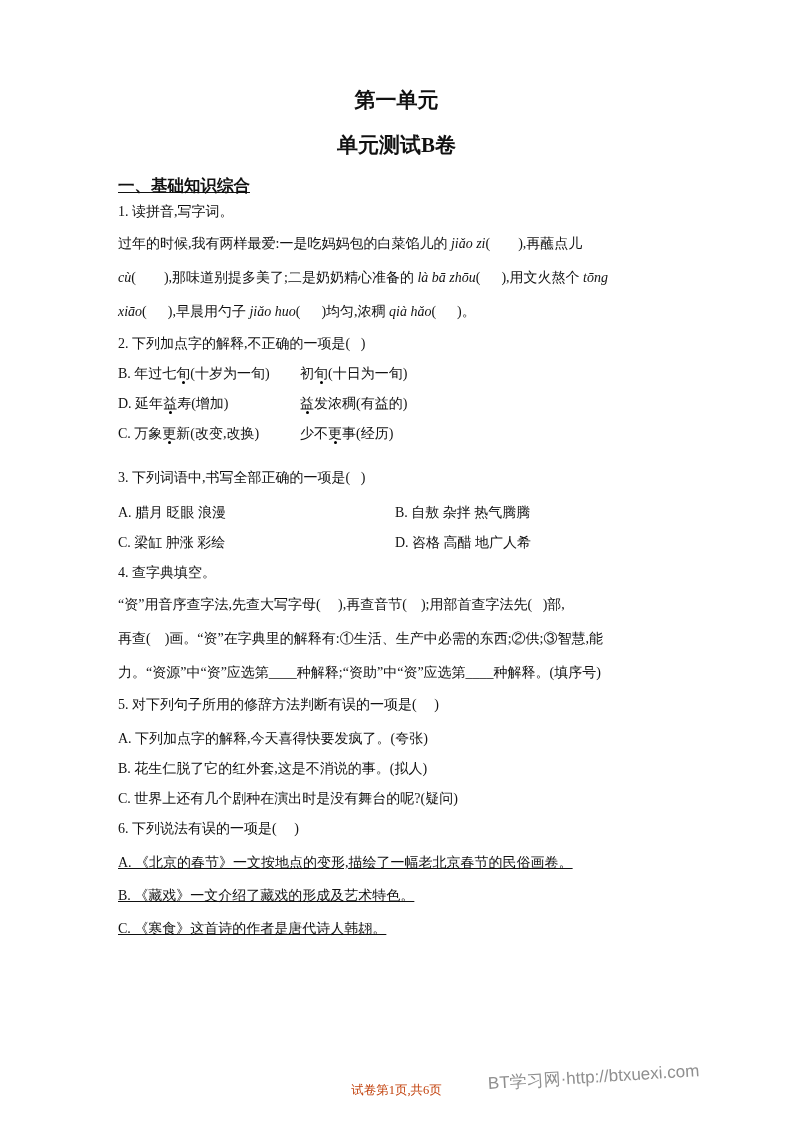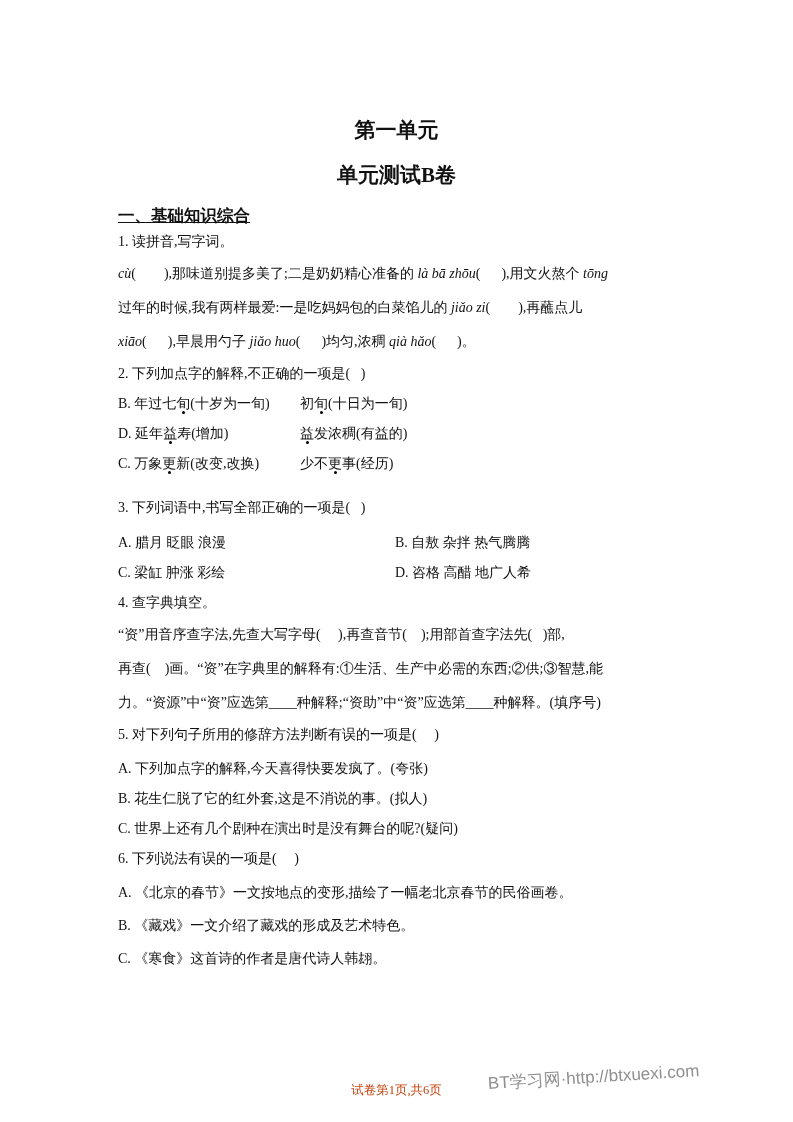--- a/index.html
+++ b/index.html
@@ -5,28 +5,28 @@
   * { box-sizing: border-box; }
   html, body { margin: 0; padding: 0; }
   body {
     width: 793px; height: 1122px;
     background: #ffffff;
     color: #111111;
     font-family: "Liberation Serif", "DejaVu Serif", serif;
     position: relative;
     overflow: hidden;
   }
-  .titles { padding-top: 118px; }
+  .titles { padding-top: 60px; margin-top: 28px; }
   .t { text-align: center; font-weight: 700; font-size: 21px; line-height: 24px; }
   .t + .t { margin-top: 21px; }
   .content { margin: 18px 113px 0 118px; font-size: 14px; }
   .section { font-weight: 700; font-size: 16.5px; line-height: 22px; text-decoration: underline; }
   .line { line-height: 30px; white-space: pre-wrap; }
   .tall { line-height: 34px; }
-  .lh33 { line-height: 33px; }
+  .lh33 { line-height: 33px; text-decoration: underline; }
   .mt2 { margin-top: 2px; } .mt3 { margin-top: 14px; }
   .mt4 { margin-top: 4px; } .mt5 { margin-top: 5px; }
   .optleft { display: inline-block; width: 182px; }
   .col3 { display: inline-block; width: 277px; }
   .pinyin { font-style: italic; }
   .dot { position: relative; }
   .dot::after {
     content: ""; position: absolute; left: 50%; margin-left: -1.5px;
     bottom: -3px; width: 3px; height: 3px; border-radius: 50%; background: #000;
   }
@@ -49,22 +49,22 @@
   <div class="t">第一单元</div>
   <div class="t">单元测试B卷</div>
 </div>
 
 <div class="content">
 
   <div class="section">一、基础知识综合</div>
 
   <div>
     <div class="line">1. 读拼音,写字词。</div>
+    <div class="line tall"><span>过年的时候,我有两样最爱:一是吃妈妈包的白菜馅儿的 </span><span class="pinyin">jiǎo zi</span><span>(        ),再蘸点儿</span></div>
     <div class="line tall"><span class="pinyin">cù</span><span>(        ),那味道别提多美了;二是奶奶精心准备的 </span><span class="pinyin">là bā zhōu</span><span>(      ),用文火熬个 </span><span class="pinyin">tōng</span></div>
-    <div class="line tall"><span>过年的时候,我有两样最爱:一是吃妈妈包的白菜馅儿的 </span><span class="pinyin">jiǎo zi</span><span>(        ),再蘸点儿</span></div>
     <div class="line tall"><span class="pinyin">xiāo</span><span>(      ),早晨用勺子 </span><span class="pinyin">jiǎo huo</span><span>(      )均匀,浓稠 </span><span class="pinyin">qià hǎo</span><span>(      )。</span></div>
   </div>
 
   <div>
     <div class="line">2. 下列加点字的解释,不正确的一项是(   )</div>
     <div class="line"><span class="optleft"><span>B. 年过七</span><span class="dot">旬</span><span>(十岁为一旬)</span></span><span><span>初</span><span class="dot">旬</span><span>(十日为一旬)</span></span></div>
     <div class="line"><span class="optleft"><span>D. 延年</span><span class="dot">益</span><span>寿(增加)</span></span><span><span class="dot">益</span><span>发浓稠(有益的)</span></span></div>
     <div class="line"><span class="optleft"><span>C. 万象</span><span class="dot">更</span><span>新(改变,改换)</span></span><span><span>少不</span><span class="dot">更</span><span>事(经历)</span></span></div>
   </div>
 

